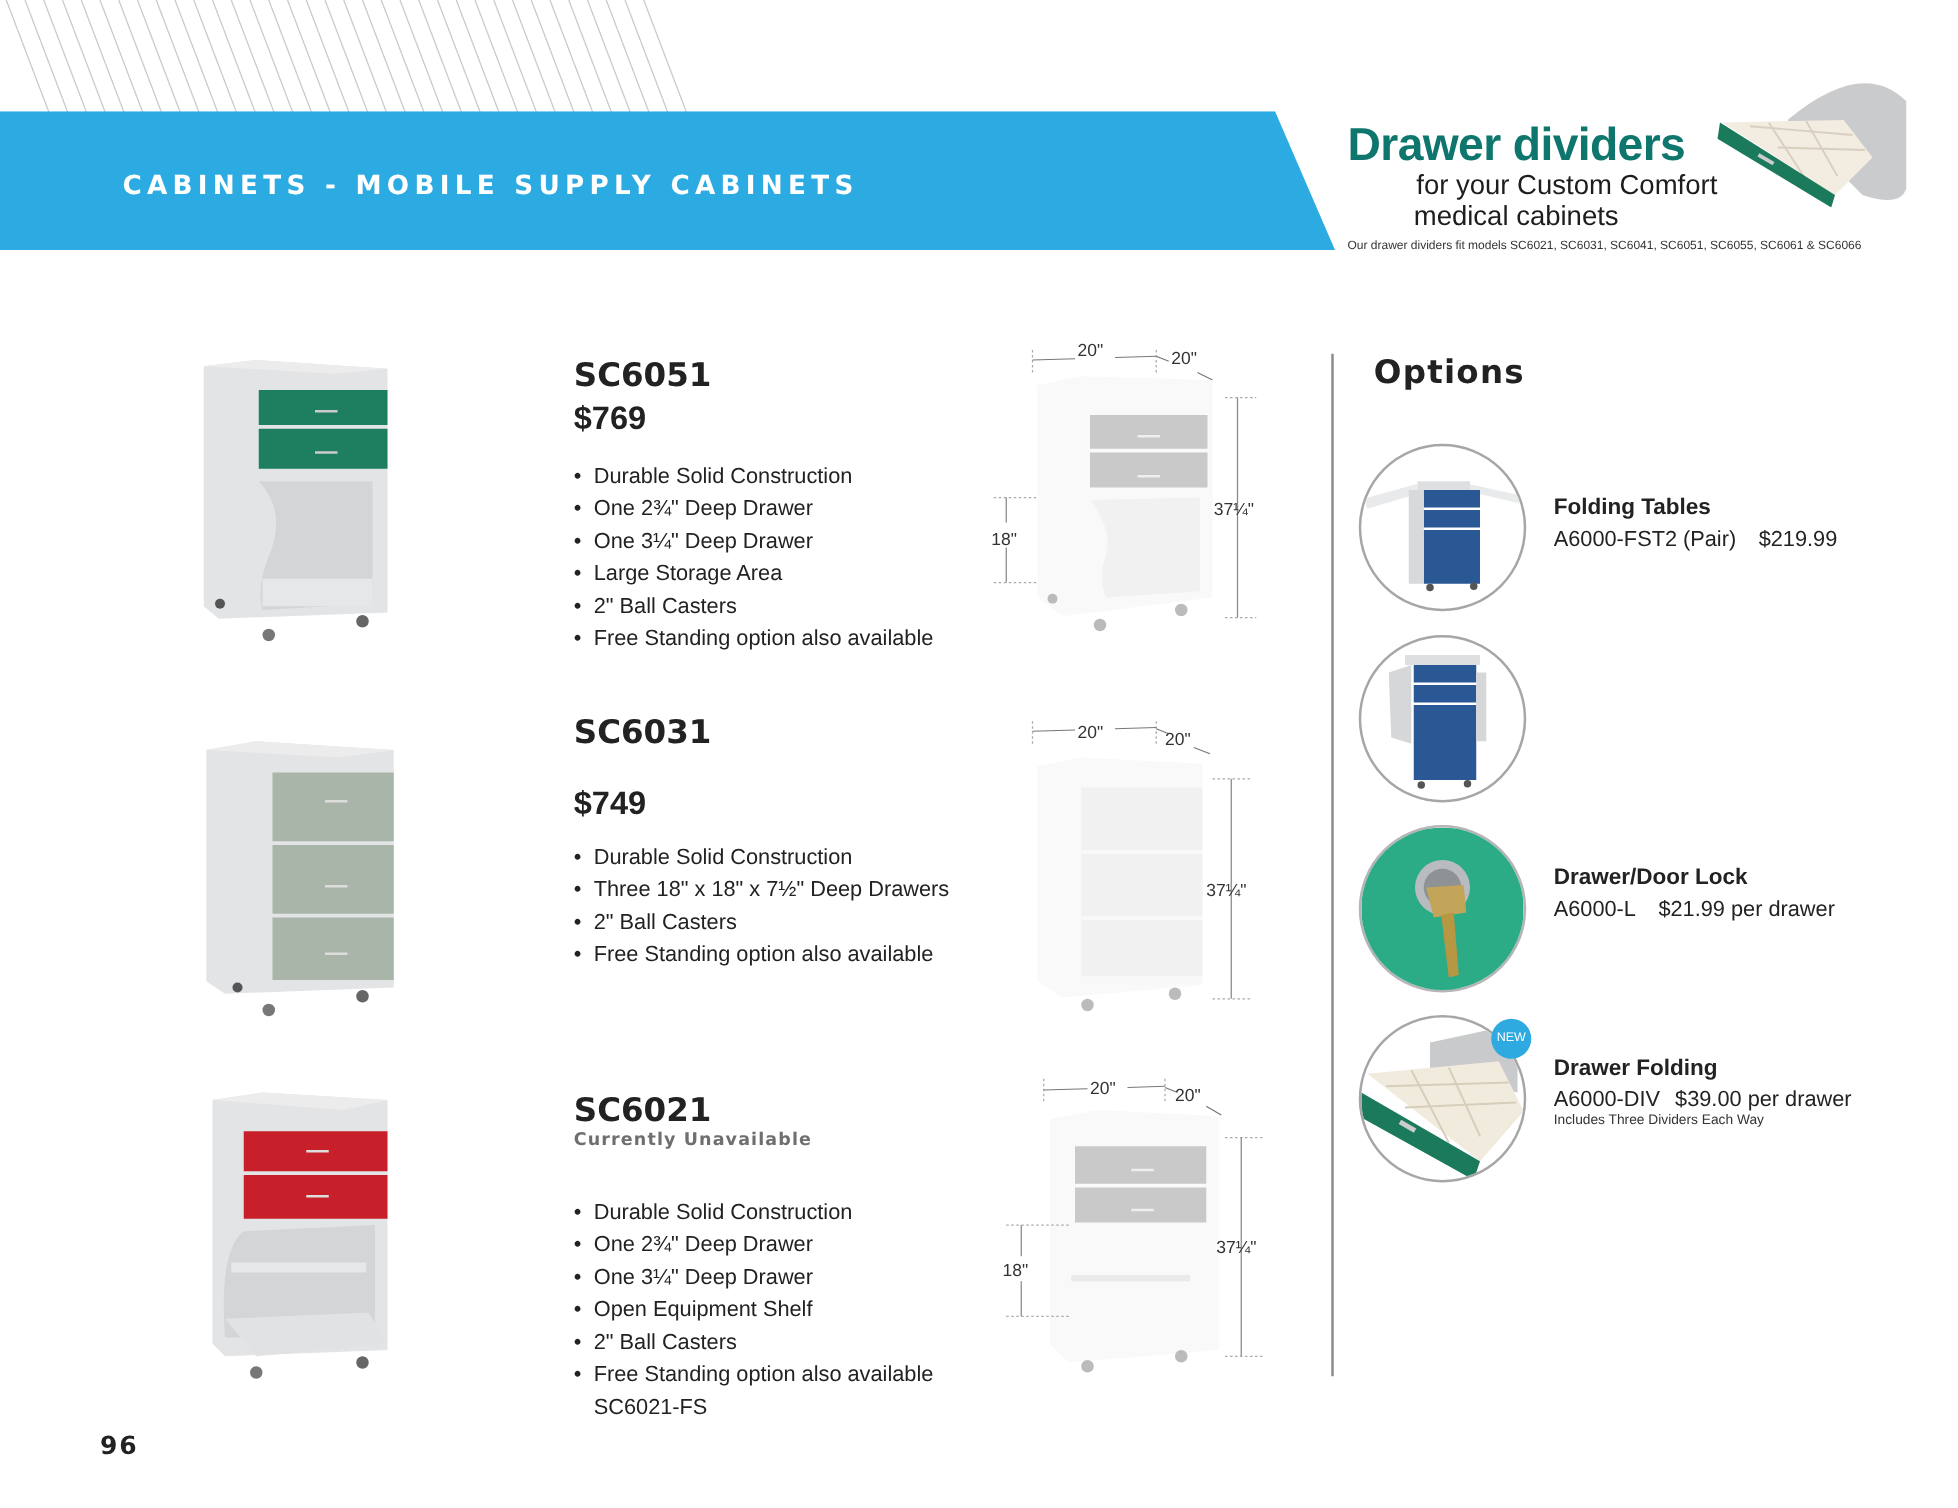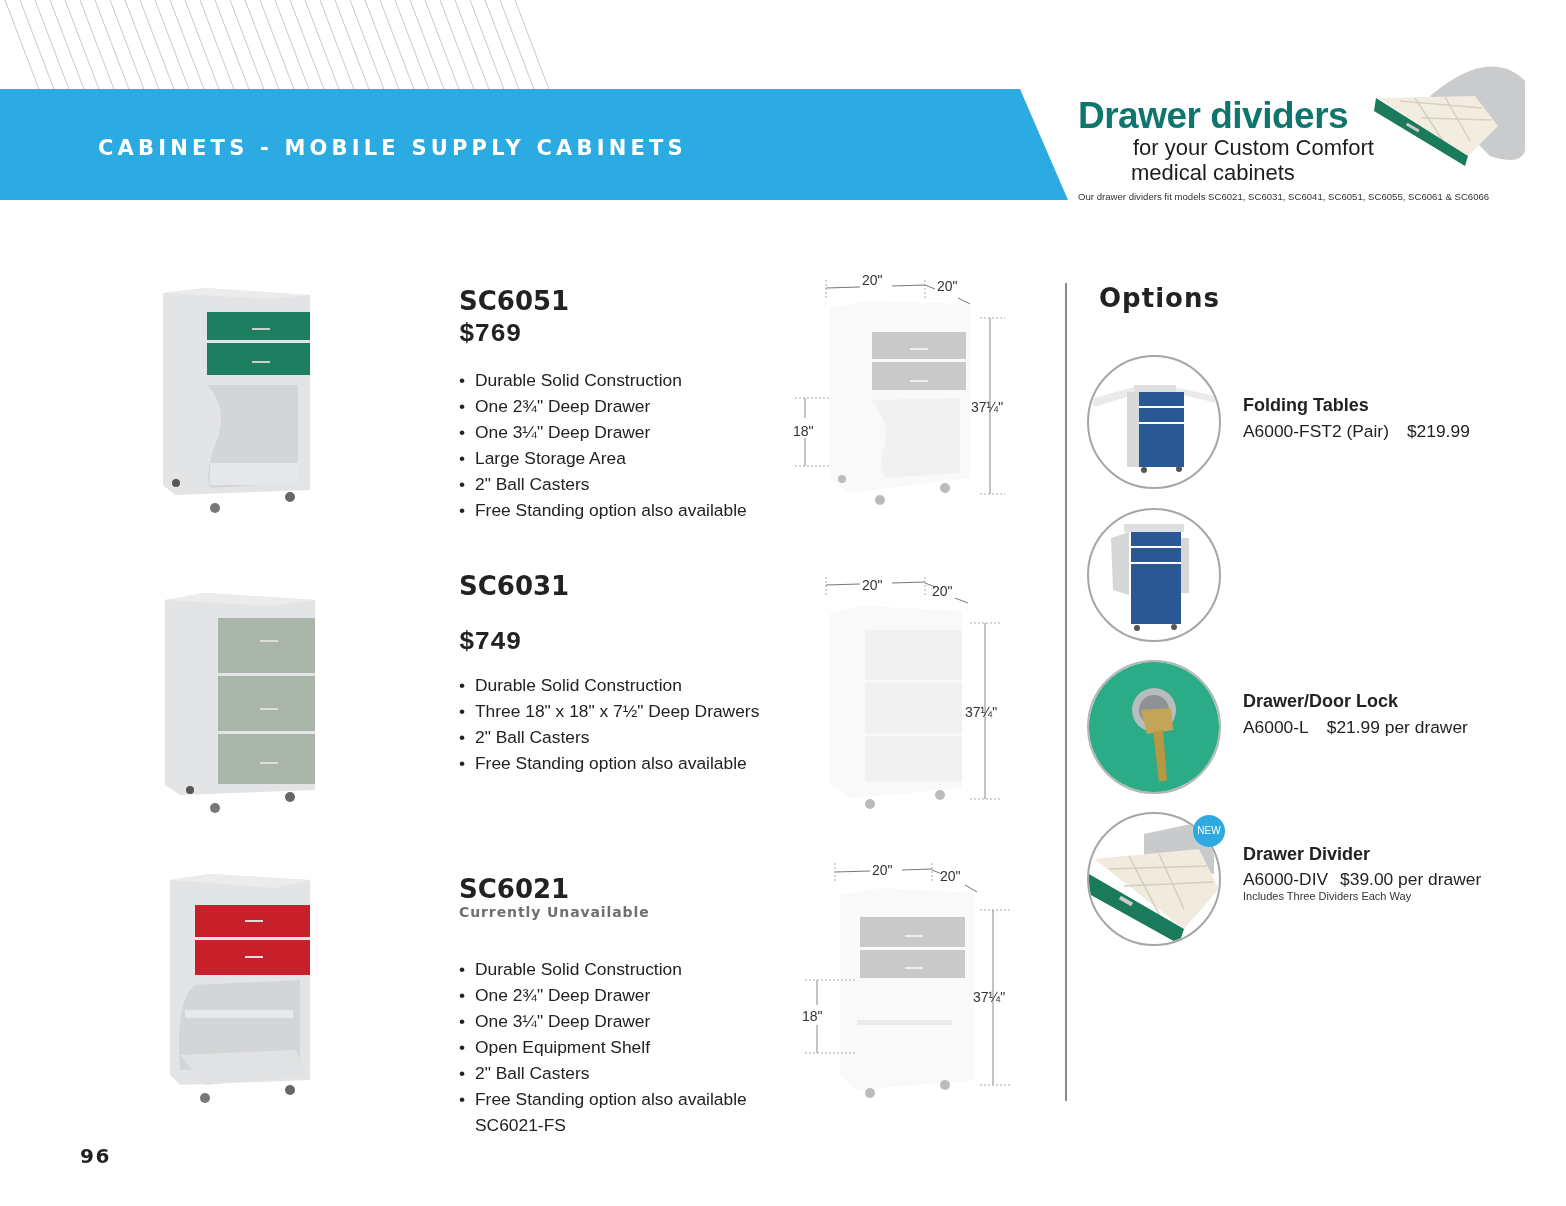--- a/index.html
+++ b/index.html
@@ -25,21 +25,21 @@
   .promo-sub2 { position: absolute; left: 1131px; top: 160px; font-size: 22px; color: #1d1d1d; white-space: nowrap; }
   .promo-fine { position: absolute; left: 1078px; top: 191px; font-size: 9.6px; color: #333; white-space: nowrap; }
   .promo-img { position: absolute; left: 1370px; top: 56px; width: 160px; height: 110px; }
 
   
   .prod-img { position: absolute; }
   .dim-img { position: absolute; }
 
   
   .model { position: absolute; left: 459px; font-family: "DejaVu Sans", sans-serif; font-weight: bold; font-size: 26px; color: #222; line-height: 32px; white-space: nowrap; }
-  .price { position: absolute; left: 459px; font-family: Liberation Mono, monospace; font-weight: bold; font-size: 26px; color: #222; line-height: 32px; white-space: nowrap; }
+  .price { position: absolute; left: 459px; font-family: Liberation Sans, sans-serif; font-weight: bold; font-size: 26px; color: #222; line-height: 32px; white-space: nowrap; }
   .unavail { position: absolute; left: 459px; font-family: "DejaVu Sans", sans-serif; font-weight: bold; font-size: 14px; color: #6f6f6f; letter-spacing: 0.9px; white-space: nowrap; }
   .features { position: absolute; left: 459px; list-style: none; font-size: 17.4px; line-height: 26px; color: #222; }
   .features li { position: relative; padding-left: 16px; white-space: nowrap; }
   .features li .dot { position: absolute; left: 0; top: 0; }
   .features li.cont { padding-left: 16px; }
 
   
   .vdivider { position: absolute; left: 1065px; top: 283px; width: 2px; height: 818px; background: #8c8c8c; }
 
   
@@ -337,17 +337,17 @@
       <line x1="20" y1="55" x2="118" y2="52"></line>
         <line x1="35" y1="72" x2="124" y2="68"></line>
       <line x1="40" y1="42" x2="70" y2="100"></line>
         <line x1="70" y1="40" x2="95" y2="95"></line>
     </g>
     <polygon points="0,60 95,115 90,130 0,80" fill="#1b7a5c"></polygon>
     <rect x="30" y="85" width="14" height="4" fill="#ccc" transform="rotate(30 37 87)"></rect>
   </svg>
 </div>
 <div class="new-badge">NEW</div>
-<div class="opt-name" style="top:844px;">Drawer Divider</div>
+<div class="opt-name" style="top:844px;">Drawer Folding</div>
 <div class="opt-line" style="top:869px;"><span>A6000-DIV</span><span class="gap" style="width:12px;"></span><span>$39.00 per drawer</span></div>
 <div class="opt-note" style="top:890px;">Includes Three Dividers Each Way</div>
 
 <div class="page-num">96</div>
 
 </body></html>

